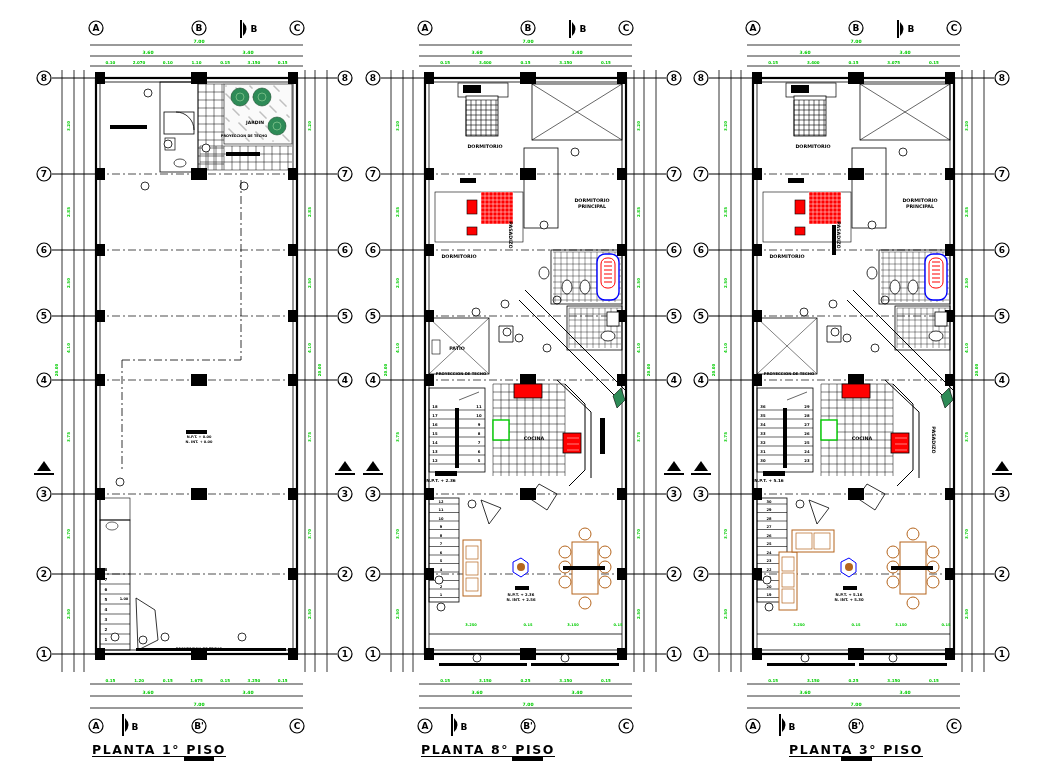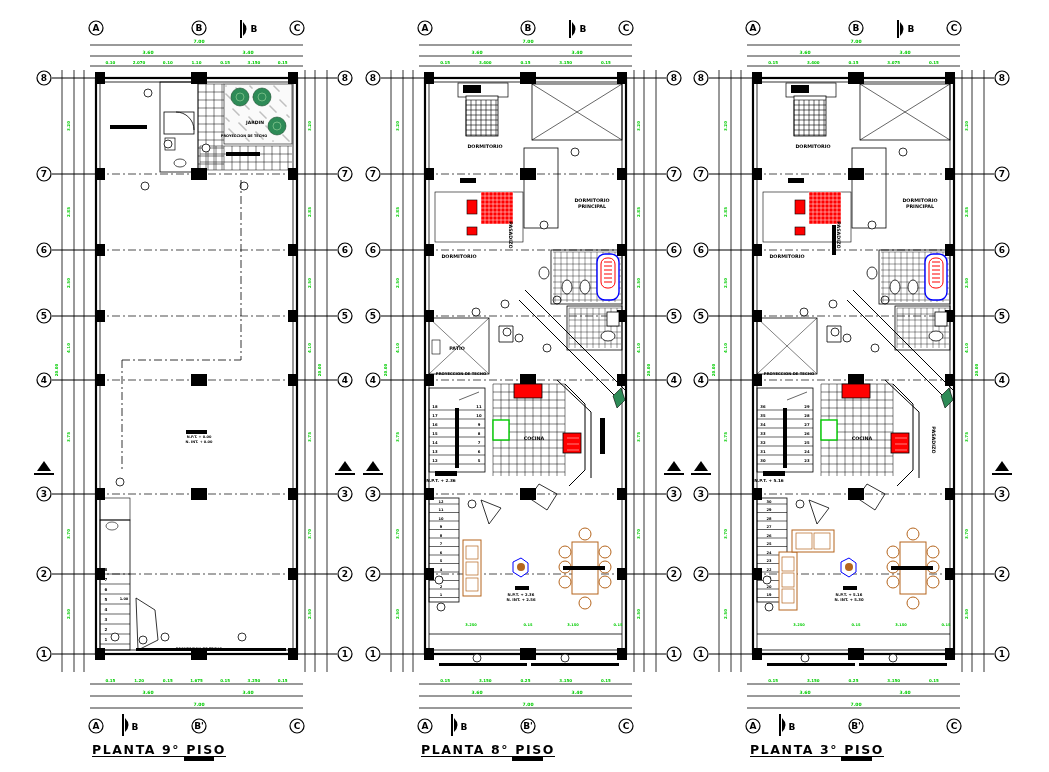--- a/index.html
+++ b/index.html
@@ -1350,20 +1350,20 @@
       <circle cx="148" cy="658" r="4" fill="#fff" stroke="#000" stroke-width="0.8"></circle>
       <circle cx="236" cy="658" r="4" fill="#fff" stroke="#000" stroke-width="0.8"></circle>
       <circle cx="110" cy="580" r="4" fill="#fff" stroke="#000" stroke-width="0.8"></circle>
       <text x="142" y="626" font-size="3.6" fill="#00cc00" text-anchor="middle" font-weight="bold">3.250</text>
       <text x="199" y="626" font-size="3.6" fill="#00cc00" text-anchor="middle" font-weight="bold">0.15</text>
       <text x="244" y="626" font-size="3.6" fill="#00cc00" text-anchor="middle" font-weight="bold">3.150</text>
       <text x="289" y="626" font-size="3.6" fill="#00cc00" text-anchor="middle" font-weight="bold">0.15</text>
     </g>
   </svg>
 
-<div class="plan-title" style="left:92px; top:742px;">PLANTA 9° PISO</div>
+<div class="plan-title" style="left:92px; top:742px;">PLANTA 1° PISO</div>
 <div class="title-bar" style="left:184px; top:757px; width:30px;"></div>
 
 <div class="plan-title" style="left:421px; top:742px;">PLANTA 8° PISO</div>
 <div class="title-bar" style="left:512px; top:757px; width:31px;"></div>
 
-<div class="plan-title" style="left:750px; top:742px;text-decoration:underline;">PLANTA 3° PISO</div>
+<div class="plan-title" style="left:789px; top:742px;text-decoration:underline;">PLANTA 3° PISO</div>
 <div class="title-bar" style="left:841px; top:757px; width:31px;"></div>
 
 </body></html>

